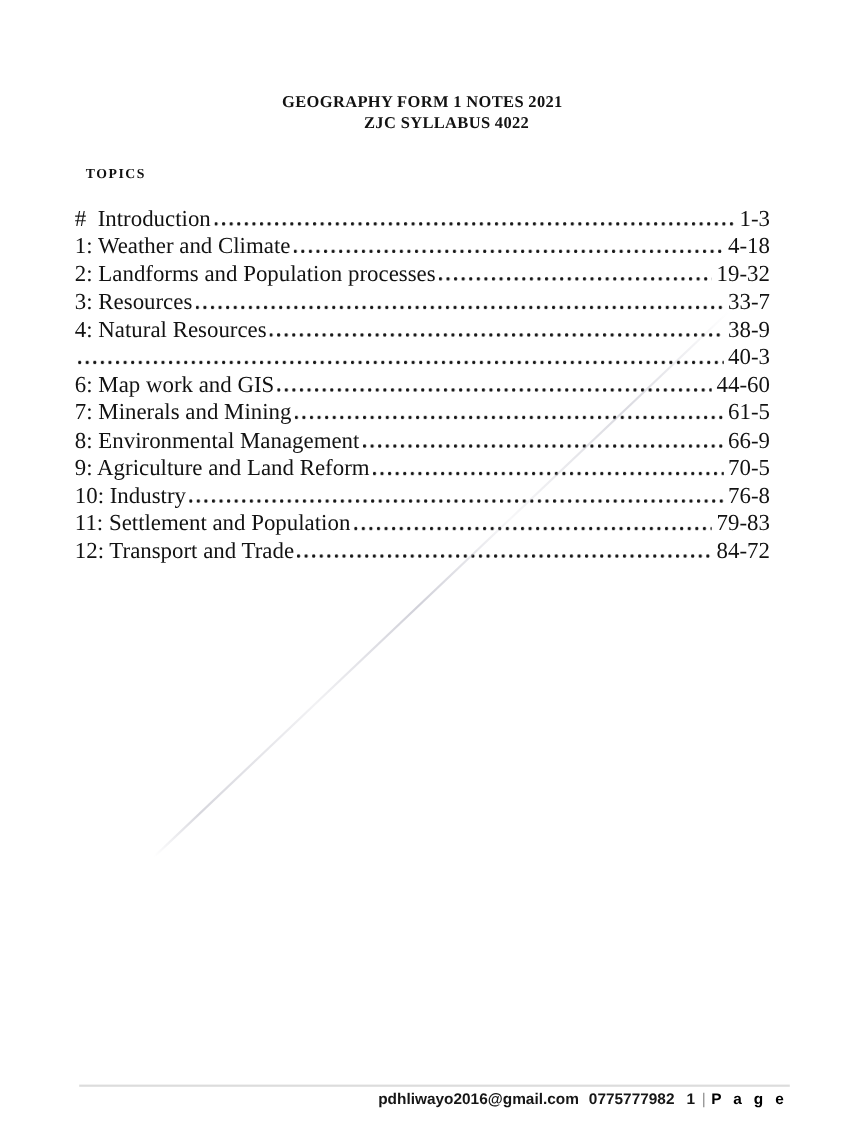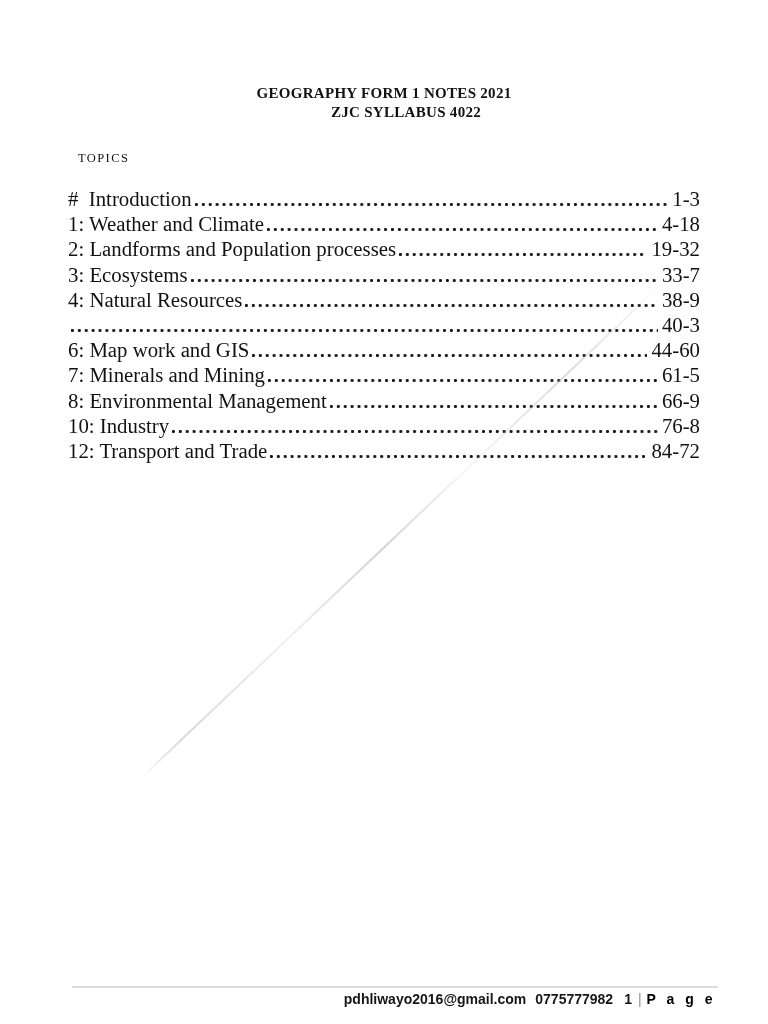--- a/index.html
+++ b/index.html
@@ -17,21 +17,21 @@
     text-align: center;
     font-weight: bold;
     font-size: 15px;
     line-height: 18.5px;
     letter-spacing: 0.3px;
   }
   .doc-title .line2 { transform: translateX(22px); }
   .topics-heading {
     position: absolute;
     top: 151px; left: 78px;
-    font-weight: normal;
+    font-weight: bold;
     font-size: 12.5px;
     letter-spacing: 1.4px;
   }
   .toc {
     position: absolute;
     top: 186px; left: 68px; right: 68px;
   }
   .toc-row {
     display: flex;
     align-items: baseline;
@@ -106,21 +106,21 @@
     <span class="toc-label">1: Weather and Climate</span>
     <span class="toc-leader"></span>
     <span class="toc-pages">4-18</span>
   </div>
   <div class="toc-row">
     <span class="toc-label">2: Landforms and Population processes</span>
     <span class="toc-leader"></span>
     <span class="toc-pages">19-32</span>
   </div>
   <div class="toc-row">
-    <span class="toc-label">3: Ecosystems</span>
+    <span class="toc-label">3: Resources</span>
     <span class="toc-leader"></span>
     <span class="toc-pages">33-7</span>
   </div>
   <div class="toc-row">
     <span class="toc-label">4: Natural Resources</span>
     <span class="toc-leader"></span>
     <span class="toc-pages">38-9</span>
   </div>
   <div class="toc-row">
     <span class="toc-leader"></span>
@@ -135,23 +135,33 @@
     <span class="toc-label">7: Minerals and Mining</span>
     <span class="toc-leader"></span>
     <span class="toc-pages">61-5</span>
   </div>
   <div class="toc-row">
     <span class="toc-label">8: Environmental Management</span>
     <span class="toc-leader"></span>
     <span class="toc-pages">66-9</span>
   </div>
   <div class="toc-row">
+    <span class="toc-label">9: Agriculture and Land Reform</span>
+    <span class="toc-leader"></span>
+    <span class="toc-pages">70-5</span>
+  </div>
+  <div class="toc-row">
     <span class="toc-label">10: Industry</span>
     <span class="toc-leader"></span>
     <span class="toc-pages">76-8</span>
+  </div>
+  <div class="toc-row">
+    <span class="toc-label">11: Settlement and Population</span>
+    <span class="toc-leader"></span>
+    <span class="toc-pages">79-83</span>
   </div>
   <div class="toc-row">
     <span class="toc-label">12: Transport and Trade</span>
     <span class="toc-leader"></span>
     <span class="toc-pages">84-72</span>
   </div>
 </div>
 
 <div class="scratch"></div>
 

